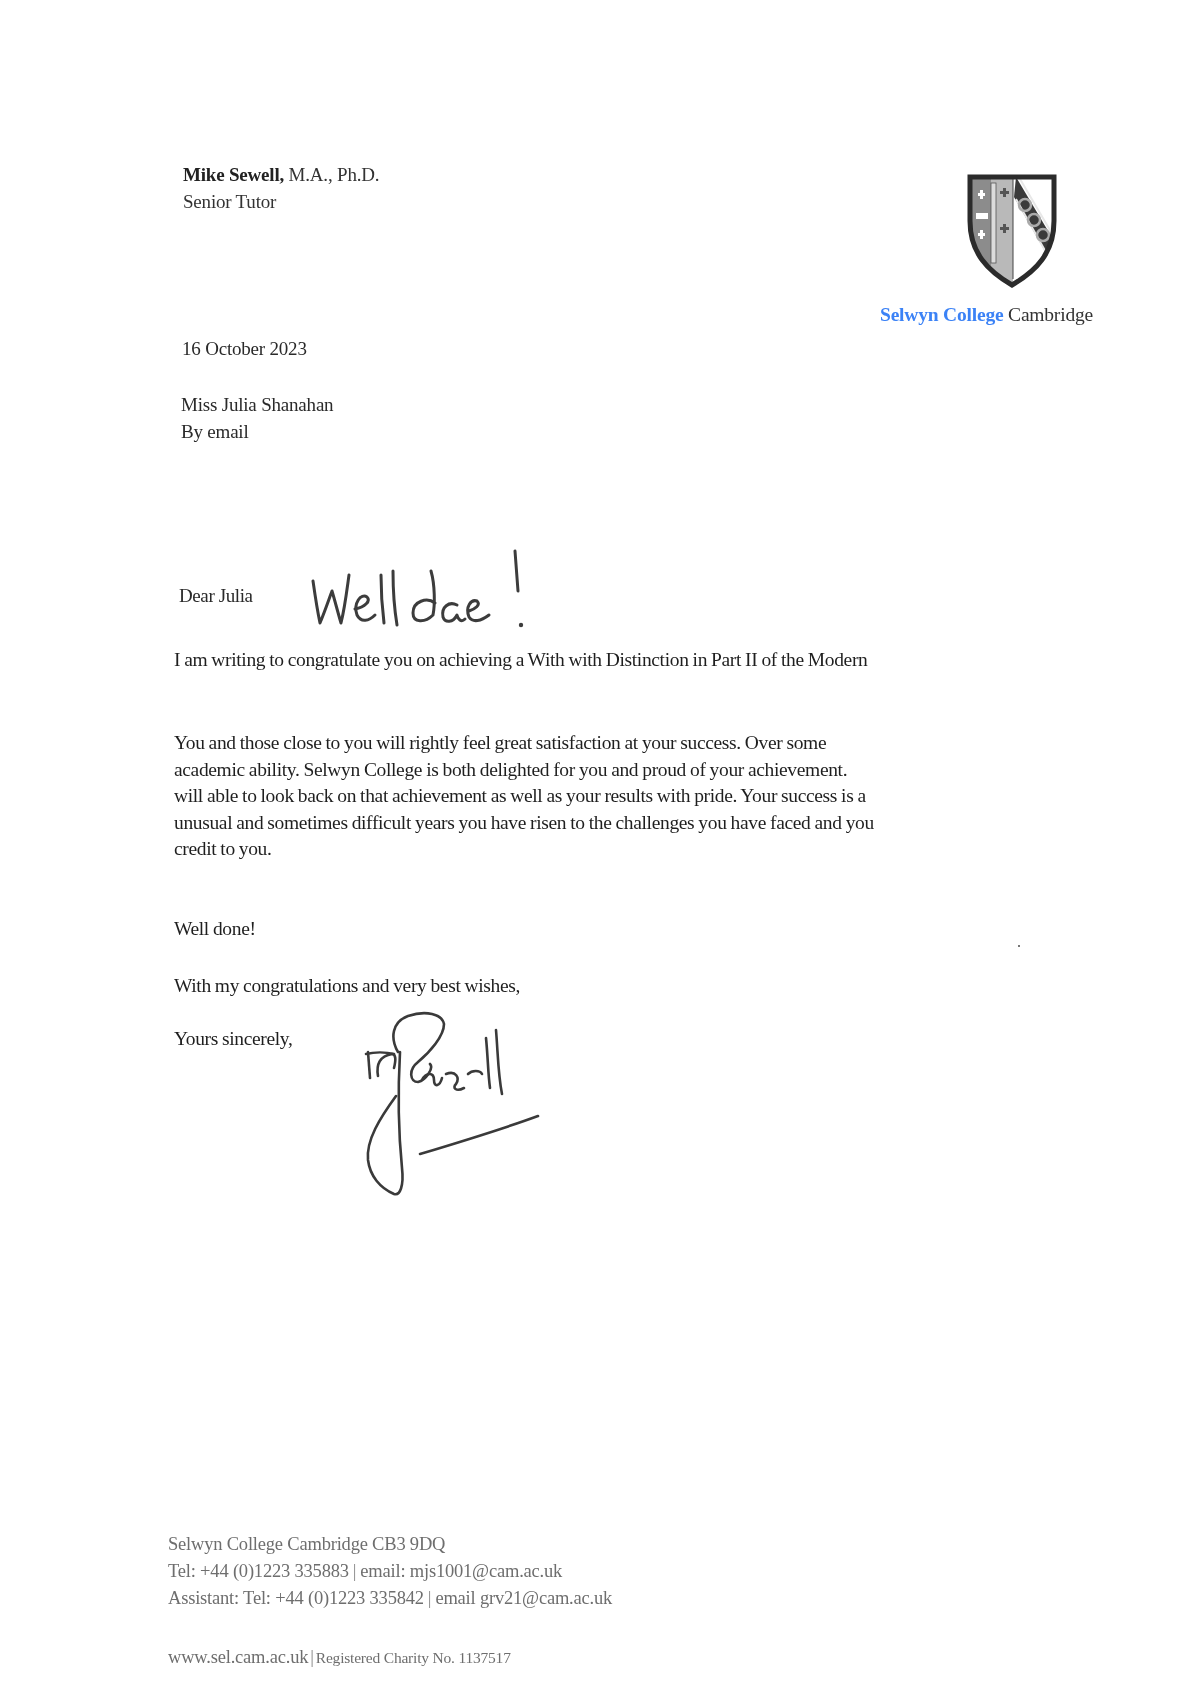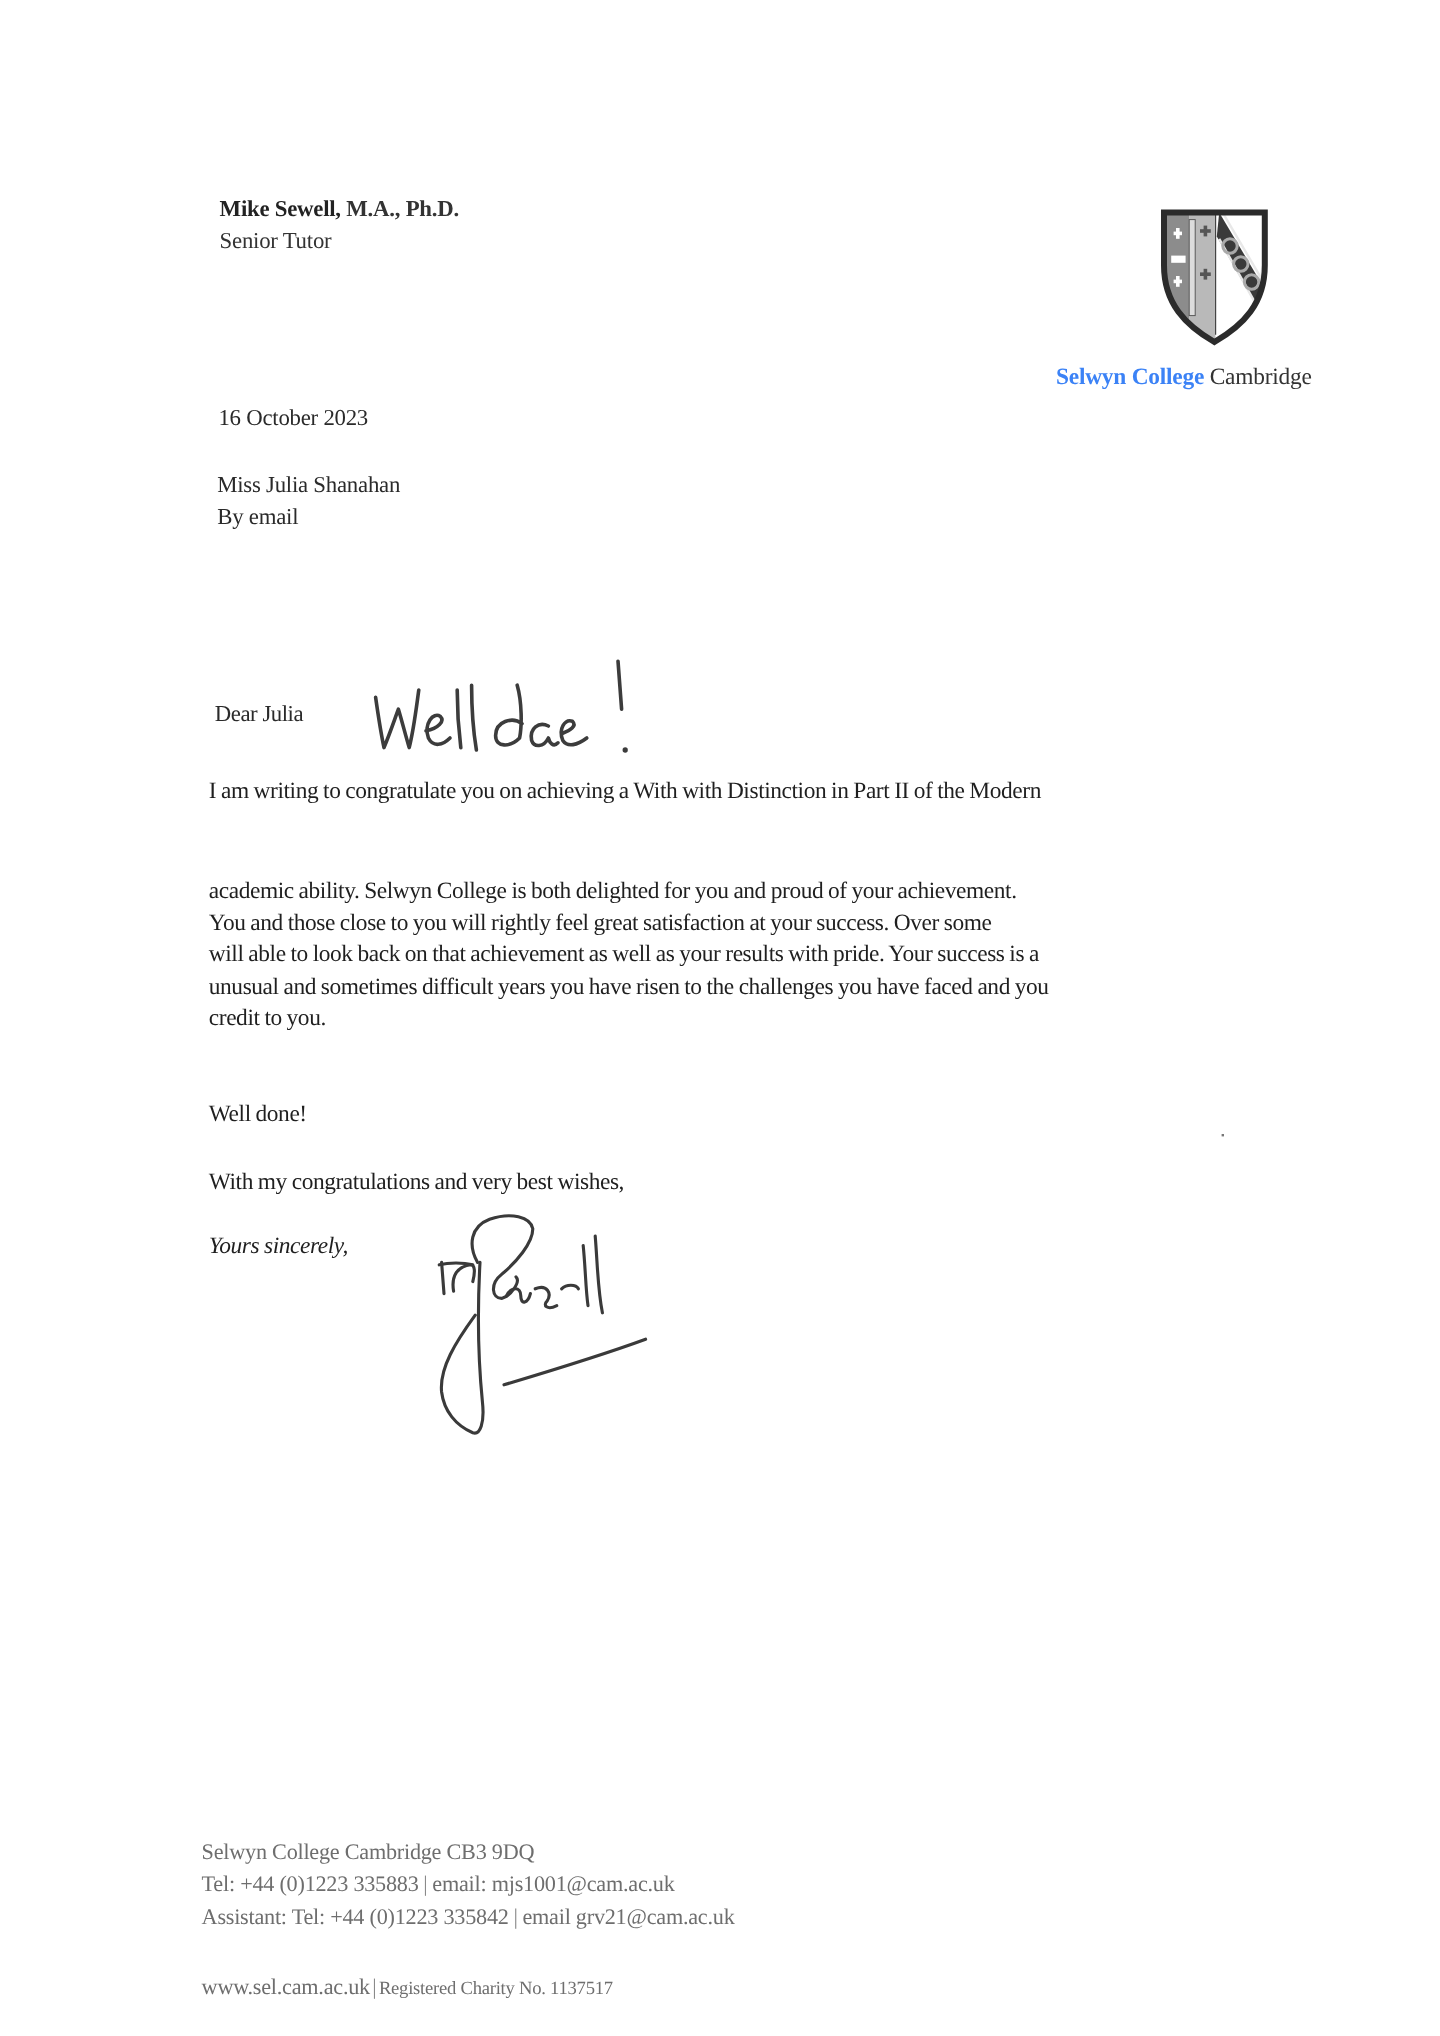--- a/index.html
+++ b/index.html
@@ -1,21 +1,21 @@
 <!DOCTYPE html>
 <html><head>
 <meta charset="utf-8">
 <style>
   html, body { margin: 0; padding: 0; background: #ffffff; }
   body { width: 1200px; height: 1697px; position: relative; overflow: hidden;
          font-family: "Liberation Serif", "DejaVu Serif", serif; color: #2a2a2a; }
   .abs { position: absolute; white-space: nowrap; }
   .txt { font-size: 19px; line-height: 26.5px; letter-spacing: -0.2px; }
   .sender-name { font-weight: bold; color: #222; }
-  .sender-quals { font-weight: bold; color: #333; text-align: right; }
+  .sender-quals { font-weight: normal; color: #333; text-align: right; }
   .college-bold { font-weight: bold; color: #3b82f6; }
   .body-para { position: absolute; left: 174px; width: 900px; font-size: 19.5px; line-height: 26.5px;
                letter-spacing: -0.35px; word-spacing: -0.5px; color: #1f1f1f; }
   .body-para div { white-space: nowrap; }
   .footer { color: #6e6e6e; font-size: 18.5px; line-height: 26.5px; letter-spacing: -0.2px; }
   .footer .small { font-size: 15.5px; }
   .footer .sep { color: #8a8a8a; padding: 0 4px; }
   svg { position: absolute; overflow: visible; }
 </style>
 </head>
@@ -82,30 +82,30 @@
     <path d="M210 6 C211 18 212 32 213 46"></path>
   </g>
   <circle cx="216" cy="80" r="2.2" fill="#3c3c3c"></circle>
 </svg>
 
 <div class="body-para" style="top:647px;">
   <div>I am writing to congratulate you on achieving a With with Distinction in Part II of the Modern</div>
 </div>
 
 <div class="body-para" style="top:730px;">
+  <div>You and those close to you will rightly feel great satisfaction at your success.  Over some</div>
   <div>academic ability.  Selwyn College is both delighted for you and proud of your achievement.</div>
-  <div>You and those close to you will rightly feel great satisfaction at your success.  Over some</div>
   <div>will able to look back on that achievement as well as your results with pride.  Your success is a</div>
   <div>unusual and sometimes difficult years you have risen to the challenges you have faced and you</div>
   <div>credit to you.</div>
 </div>
 
 <div class="body-para" style="top:916px;">Well done!</div>
 <div class="body-para" style="top:973px;">With my congratulations and very best wishes,</div>
-<div class="body-para" style="top:1026px;font-style:italic;">Yours sincerely,</div>
+<div class="body-para" style="top:1026px;">Yours sincerely,</div>
 
 <div class="abs" style="left:1018px; top:945px; width:2px; height:2px; background:#777;"></div>
 
 <svg width="210" height="200" viewBox="0 0 210 200" style="left:360px; top:1008px;">
   <g fill="none" stroke="#3a3a3a" stroke-width="2.6" stroke-linecap="round" stroke-linejoin="round">
     <path d="M18 68 C16 56 20 48 32 46 C36 46 36 52 34 60"></path>
     <path d="M8 44 L10 70"></path>
     <path d="M6 46 C14 44 26 44 34 46"></path>
     <path d="M38 44 C30 30 32 14 48 8 C66 2 82 6 84 16 C84 28 70 44 58 54 C48 62 50 74 58 74 C66 72 74 60 70 56"></path>
     <path d="M40 44 C38 80 38 120 42 160 C44 178 40 188 34 186 C20 180 10 168 8 152 C6 132 20 110 36 88"></path>

